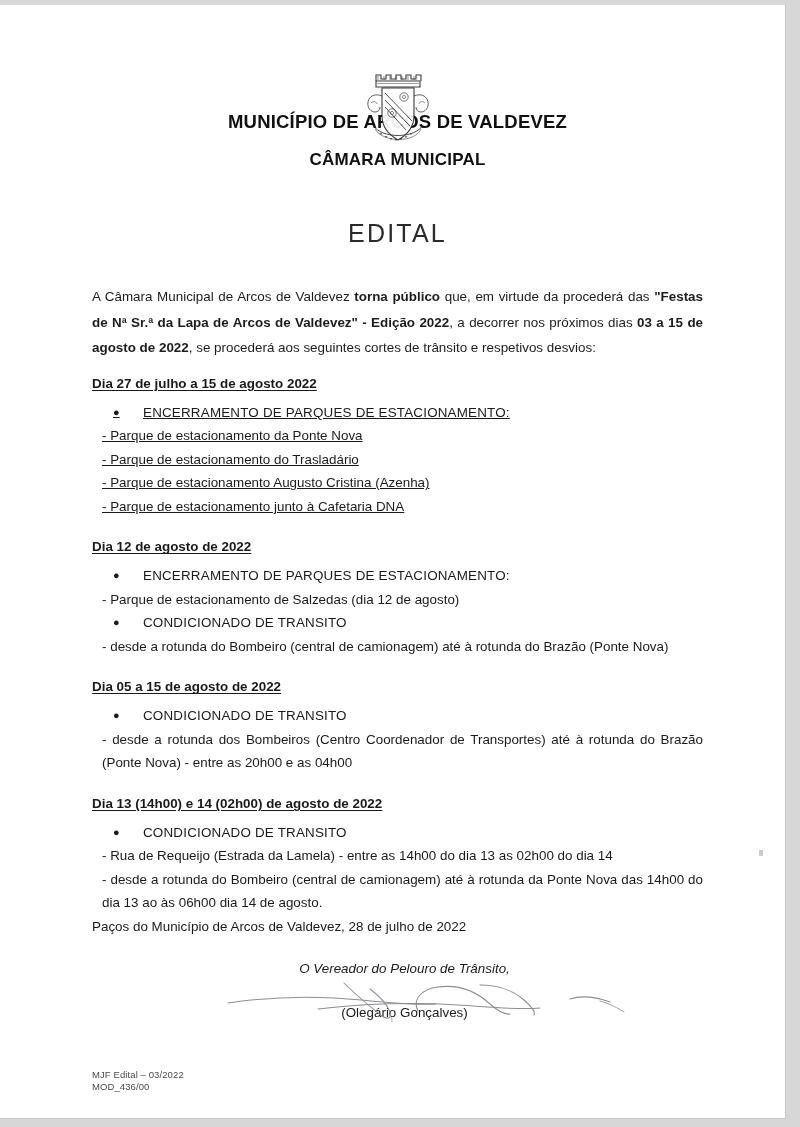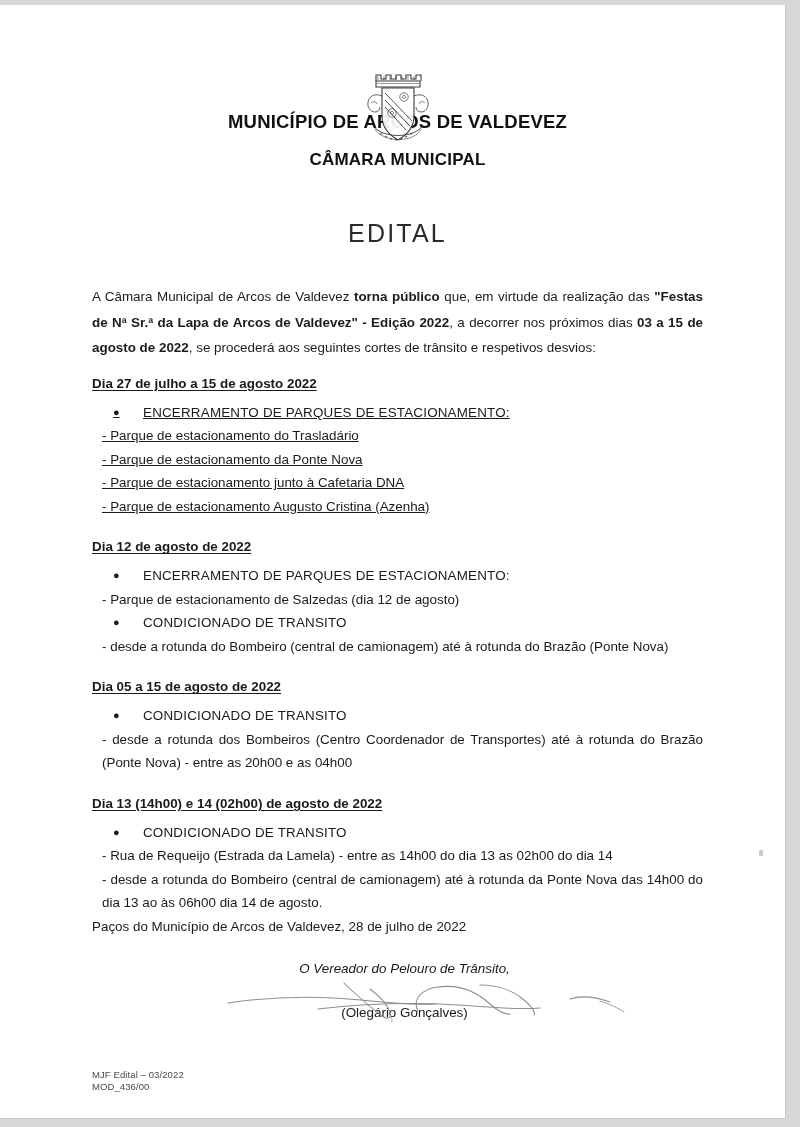--- a/index.html
+++ b/index.html
@@ -214,32 +214,32 @@
           </g>
         </svg>
       </span>
     </div>
 
     <div class="org-line l1">MUNICÍPIO DE ARCOS DE VALDEVEZ</div>
     <div class="org-line l2">CÂMARA MUNICIPAL</div>
 
     <div class="doc-title">EDITAL</div>
 
-    <p class="intro"><span>A Câmara Municipal de Arcos de Valdevez </span><b>torna público</b><span> que, em virtude da realização das </span><b>"Festas de Nª Sr.ª da Lapa de Arcos de Valdevez" - Edição 2022</b><span>, a decorrer nos próximos dias </span><b>03 a 15 de agosto de 2022</b><span>, se procederá aos seguintes cortes de trânsito e respetivos desvios:</span></p>
+    <p class="intro"><span>A Câmara Municipal de Arcos de Valdevez </span><b>torna público</b><span> que, em virtude da procederá das </span><b>"Festas de Nª Sr.ª da Lapa de Arcos de Valdevez" - Edição 2022</b><span>, a decorrer nos próximos dias </span><b>03 a 15 de agosto de 2022</b><span>, se procederá aos seguintes cortes de trânsito e respetivos desvios:</span></p>
 
     <div id="sections-host">
         <div class="section"><div class="sec-head">Dia 27 de julho a 15 de agosto 2022</div><div class="sec-lines">
             <div class="bullet-row">
               <span class="bullet-dot">●</span>
               <span class="bullet-label">ENCERRAMENTO DE PARQUES DE ESTACIONAMENTO:</span>
             </div>
+            <div class="dash-row">- Parque de estacionamento da Ponte Nova</div>
             <div class="dash-row">- Parque de estacionamento do Trasladário</div>
-            <div class="dash-row">- Parque de estacionamento da Ponte Nova</div>
+            <div class="dash-row">- Parque de estacionamento Augusto Cristina (Azenha)</div>
             <div class="dash-row">- Parque de estacionamento junto à Cafetaria DNA</div>
-            <div class="dash-row">- Parque de estacionamento Augusto Cristina (Azenha)</div>
           </div></div>
         <div class="section"><div class="sec-head">Dia 12 de agosto de 2022</div><div class="sec-lines">
             <div class="bullet-row">
               <span class="bullet-dot">●</span>
               <span class="bullet-label">ENCERRAMENTO DE PARQUES DE ESTACIONAMENTO:</span>
             </div>
             <div class="dash-row">- Parque de estacionamento de Salzedas (dia 12 de agosto)</div>
             <div class="bullet-row">
               <span class="bullet-dot">●</span>
               <span class="bullet-label">CONDICIONADO DE TRANSITO</span>

